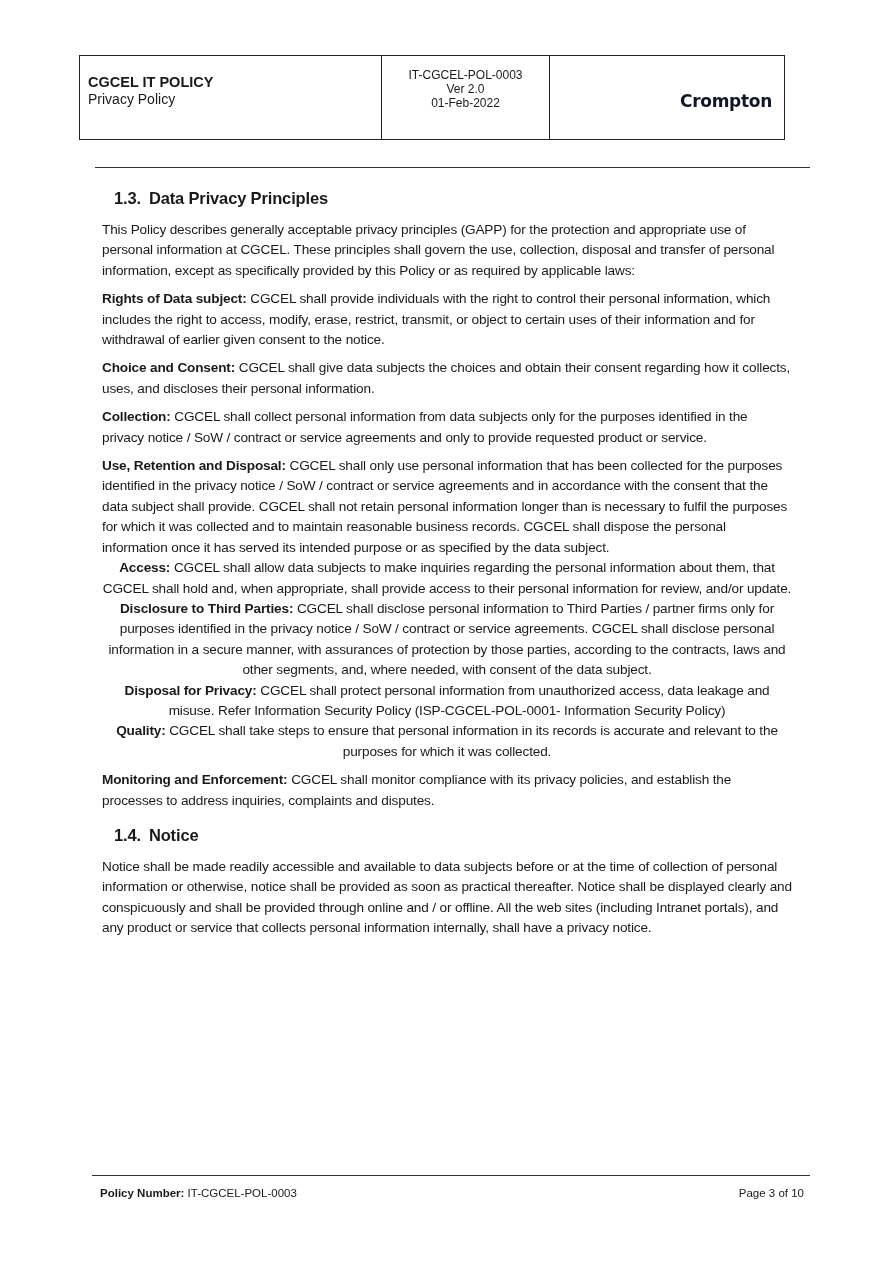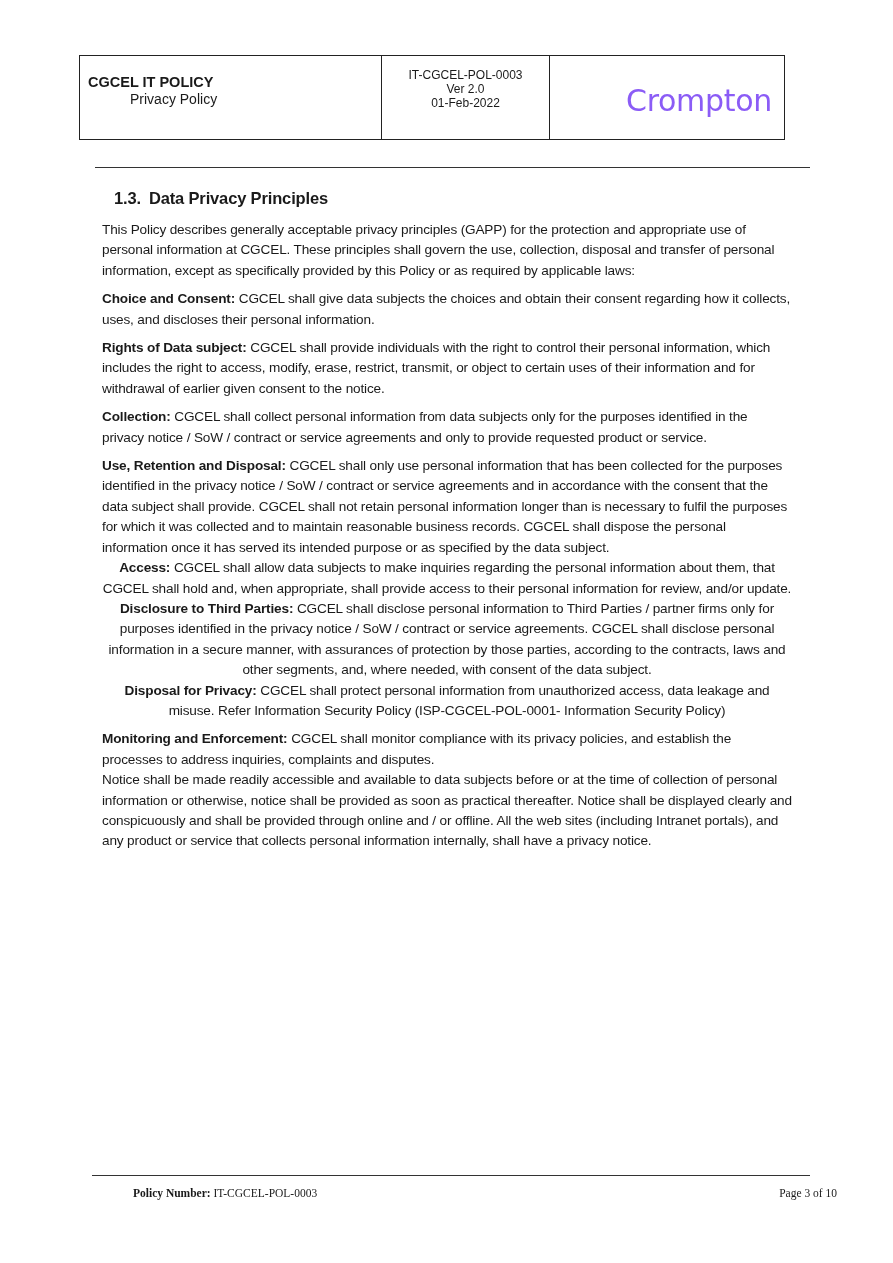--- a/index.html
+++ b/index.html
@@ -7,38 +7,38 @@
   .hdr-table {
     position: absolute; left: 79px; top: 55px; width: 706px; height: 85px;
     border: 1.2px solid #222; display: flex; box-sizing: border-box;
     font-family: "Liberation Sans", sans-serif;
   }
   .hdr-cell { box-sizing: border-box; height: 100%; }
   .hdr-left { width: 302px; border-right: 1.2px solid #222; padding: 18px 0 0 8px; }
   .hdr-mid { width: 168px; border-right: 1.2px solid #222; text-align: center; padding-top: 12px; font-size: 12px; line-height: 14px; }
   .hdr-right { flex: 1; display: flex; align-items: center; justify-content: flex-end; padding-right: 12px; }
   .hdr-title { font-weight: bold; font-size: 14.5px; line-height: 17px; }
-  .hdr-sub { font-size: 14px; line-height: 17px; margin-left: 42px; }
-  .logo { font-family: "DejaVu Sans", sans-serif; font-weight: normal; font-size: 30px; color: #8b5cf6; letter-spacing: -0.3px; padding-top: 6px; }
+  .hdr-sub { font-size: 14px; line-height: 17px; }
+  .logo { font-family: "DejaVu Sans", sans-serif; font-weight: bold; font-size: 17px; color: #0f172a; letter-spacing: -0.3px; padding-top: 6px; }
   .rule { position: absolute; height: 0; border-top: 1.2px solid #333; }
   .content {
     position: absolute; left: 102px; top: 186px; width: 690px;
     font-family: "Liberation Sans", sans-serif; font-size: 13.6px; line-height: 20.4px;
     letter-spacing: -0.15px;
   }
   h2 { font-size: 16.5px; font-weight: bold; margin: 0 0 10px 12px; line-height: 24px; }
   h2 .num { margin-right: 8px; }
   p { margin: 0; }
   p.gap { margin-top: 8px; }
   p.gap-sm { margin-top: 0; text-align: center; }
   .b { font-weight: bold; }
   .footer {
     position: absolute; left: 100px; top: 1187px; width: 704px;
-    font-family: Liberation Serif, serif; font-size: 11.5px;
-    display: flex; justify-content: space-between; margin-left: 33px;
+    font-family: Liberation Sans, sans-serif; font-size: 11.5px;
+    display: flex; justify-content: space-between;
   }
   .footer .lbl { font-weight: bold; }
 </style>
 </head>
 <body>
 
 <div class="hdr-table">
   <div class="hdr-cell hdr-left">
     <div class="hdr-title">CGCEL IT POLICY</div>
     <div class="hdr-sub">Privacy Policy</div>
@@ -54,29 +54,33 @@
 </div>
 
 <div class="rule" style="left:95px; top:167px; width:715px;"></div>
 
 <div class="content">
   <h2>
     <span class="num">1.3.</span><span>Data Privacy Principles</span>
   </h2>
   <p>This Policy describes generally acceptable privacy principles (GAPP) for the protection and appropriate use of personal information at CGCEL. These principles shall govern the use, collection, disposal and transfer of personal information, except as specifically provided by this Policy or as required by applicable laws:</p>
 
+  <p class="gap"><span class="b">Rights of Data subject:</span><span> CGCEL shall provide individuals with the right to control their personal information, which includes the right to access, modify, erase, restrict, transmit, or object to certain uses of their information and for withdrawal of earlier given consent to the notice.</span></p>
   <p class="gap"><span class="b">Choice and Consent:</span><span> CGCEL shall give data subjects the choices and obtain their consent regarding how it collects, uses, and discloses their personal information.</span></p>
-  <p class="gap"><span class="b">Rights of Data subject:</span><span> CGCEL shall provide individuals with the right to control their personal information, which includes the right to access, modify, erase, restrict, transmit, or object to certain uses of their information and for withdrawal of earlier given consent to the notice.</span></p>
   <p class="gap"><span class="b">Collection:</span><span> CGCEL shall collect personal information from data subjects only for the purposes identified in the privacy notice / SoW / contract or service agreements and only to provide requested product or service.</span></p>
   <p class="gap"><span class="b">Use, Retention and Disposal:</span><span> CGCEL shall only use personal information that has been collected for the purposes identified in the privacy notice / SoW / contract or service agreements and in accordance with the consent that the data subject shall provide. CGCEL shall not retain personal information longer than is necessary to fulfil the purposes for which it was collected and to maintain reasonable business records. CGCEL shall dispose the personal information once it has served its intended purpose or as specified by the data subject.</span></p>
   <p class="gap-sm"><span class="b">Access:</span><span> CGCEL shall allow data subjects to make inquiries regarding the personal information about them, that CGCEL shall hold and, when appropriate, shall provide access to their personal information for review, and/or update.</span></p>
   <p class="gap-sm"><span class="b">Disclosure to Third Parties:</span><span> CGCEL shall disclose personal information to Third Parties / partner firms only for purposes identified in the privacy notice / SoW / contract or service agreements. CGCEL shall disclose personal information in a secure manner, with assurances of protection by those parties, according to the contracts, laws and other segments, and, where needed, with consent of the data subject.</span></p>
   <p class="gap-sm"><span class="b">Disposal for Privacy:</span><span> CGCEL shall protect personal information from unauthorized access, data leakage and misuse. Refer Information Security Policy (ISP-CGCEL-POL-0001- Information Security Policy)</span></p>
+  <p class="gap-sm"><span class="b">Quality:</span><span> CGCEL shall take steps to ensure that personal information in its records is accurate and relevant to the purposes for which it was collected.</span></p>
   <p class="gap"><span class="b">Monitoring and Enforcement:</span><span> CGCEL shall monitor compliance with its privacy policies, and establish the processes to address inquiries, complaints and disputes.</span></p>
 
+  <h2 style="margin-top:12px;">
+    <span class="num">1.4.</span><span>Notice</span>
+  </h2>
   <p>Notice shall be made readily accessible and available to data subjects before or at the time of collection of personal information or otherwise, notice shall be provided as soon as practical thereafter. Notice shall be displayed clearly and conspicuously and shall be provided through online and / or offline. All the web sites (including Intranet portals), and any product or service that collects personal information internally, shall have a privacy notice.</p>
 </div>
 
 <div class="rule" style="left:92px; top:1175px; width:718px;"></div>
 
 <div class="footer">
   <span><span class="lbl">Policy Number:</span><span> IT-CGCEL-POL-0003</span></span>
   <span>Page 3 of 10</span>
 </div>
 

